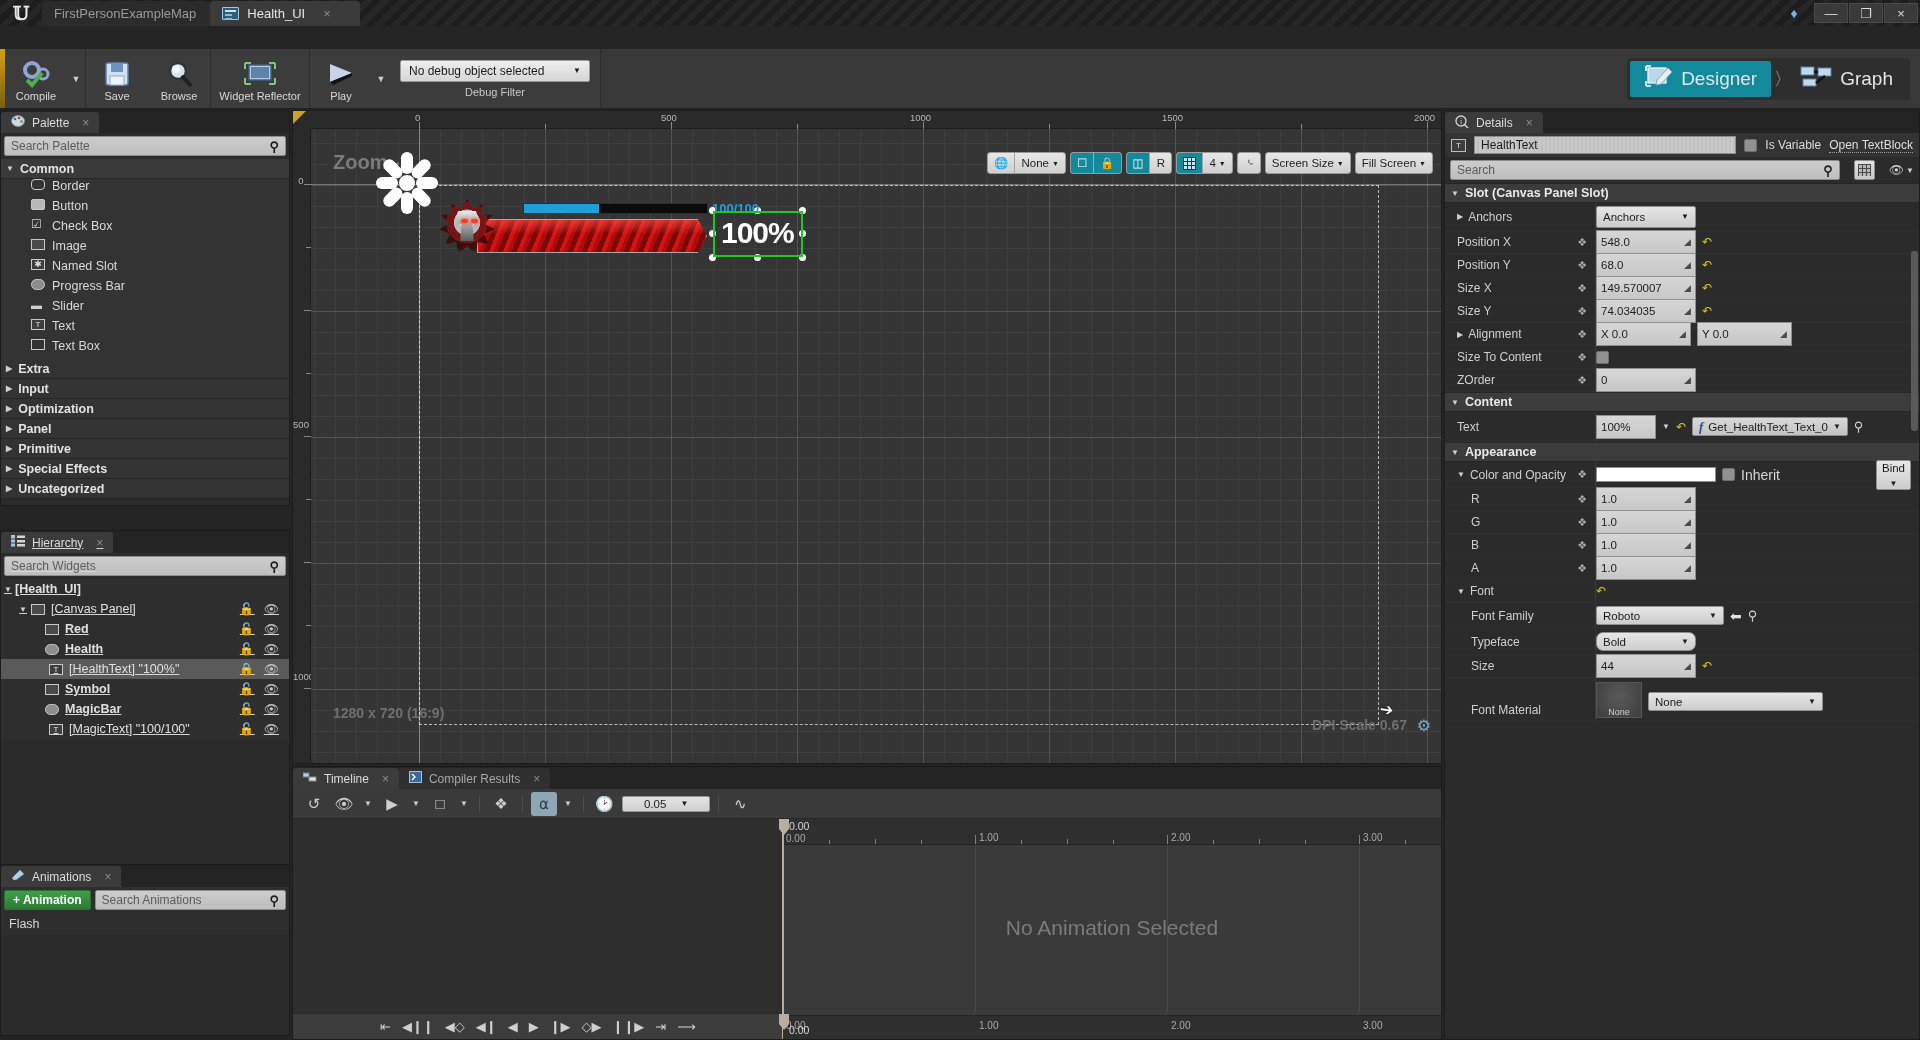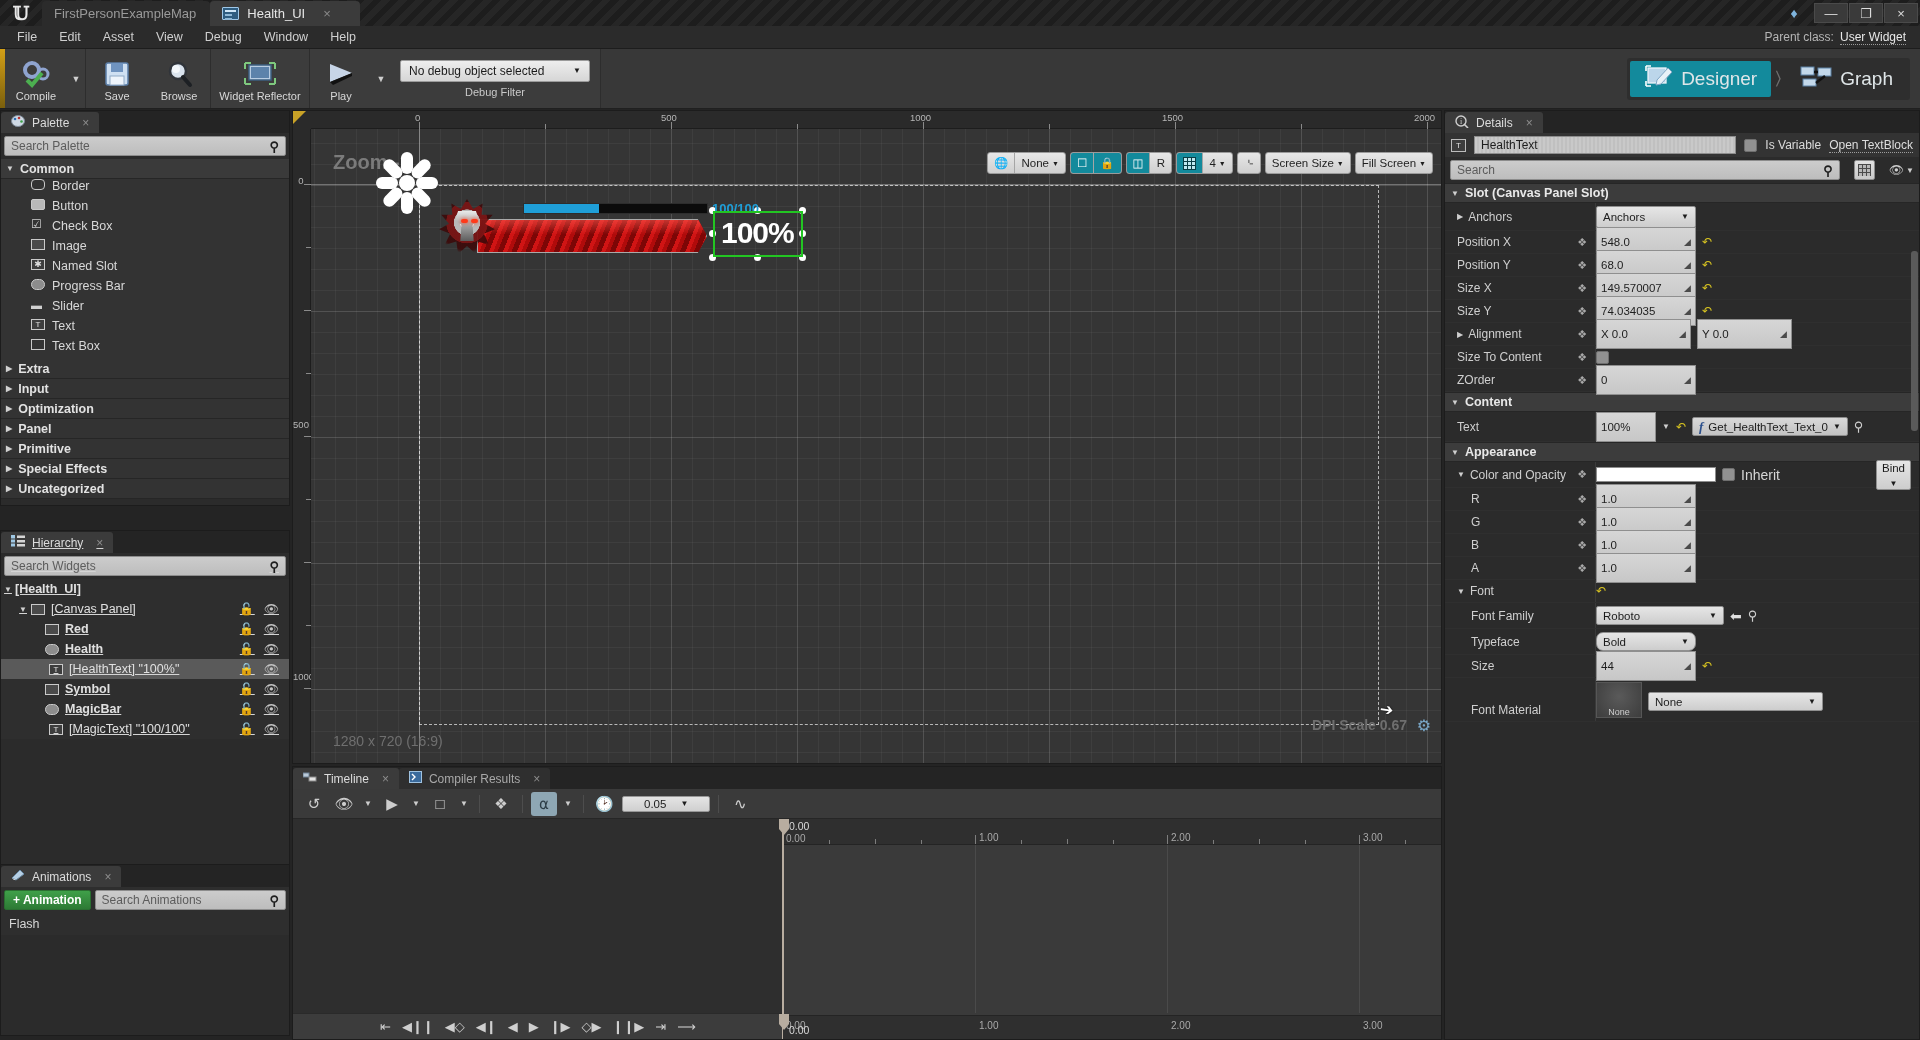--- a/index.html
+++ b/index.html
@@ -214,21 +214,21 @@
   .vt-btn { display:flex; align-items:center; justify-content:center; padding:0 6px; color:#1f1f1f; font-size:11.5px; min-width:22px;}
   .vt-btn.on { background:#138a9c; color:#ffffff; }
   .vt-btn.sep { border-left:1px solid #a5a5a5; }
   .vt-btn .mini-caret{ font-size:7px; margin-left:3px; }
   .grid-glyph { width:13px;height:13px;background:
       repeating-linear-gradient(to right,#1f1f1f 0 1px,transparent 1px 4px),
       repeating-linear-gradient(to bottom,#1f1f1f 0 1px,transparent 1px 4px),#9ad2de; }
   .vt-btn.on .grid-glyph{ background:
       repeating-linear-gradient(to right,#0a3d45 0 1px,transparent 1px 4px),
       repeating-linear-gradient(to bottom,#0a3d45 0 1px,transparent 1px 4px),#bfe8f0; }
-  .res-lbl { position:absolute; left:22px; bottom:14px; font-size:14px; color:#6f6f6f; font-weight:normal; }
+  .res-lbl { position:absolute; left:22px; bottom:42px; font-size:14px; color:#6f6f6f; font-weight:bold; }
   .dpi-lbl { position:absolute; right:34px; bottom:30px; font-size:14px; color:#6f6f6f; font-weight:bold; }
   .dpi-gear { position:absolute; right:10px; bottom:28px; font-size:16px; color:#7aa7c7; }
   .cursor-arrow { position:absolute; right:48px; bottom:44px; color:#fff; font-size:16px; transform:rotate(8deg); text-shadow:0 0 2px #000;}
 
   
   .tl-panel { position:absolute; left:0; top:656px; right:0; bottom:0; background:#2b2b2b; border:1px solid #1c1c1c; }
   .tl-toolbar { height:30px; background:#3a3a3a; display:flex; align-items:center; gap:4px; padding:0 8px; border-bottom:1px solid #262626;}
   .tl-ico { width:26px; height:24px; display:flex; align-items:center; justify-content:center; color:#cdcdcd; font-size:15px; }
   .tl-ico.act { background:#8ea7b4; border-radius:3px; color:#2c3d46; }
   .tl-sep { width:1px; height:18px; background:#4d4d4d; margin:0 4px; }
@@ -271,21 +271,21 @@
   .eye-drop { display:flex; align-items:center; gap:2px; color:#cfcfcf; font-size:12px; }
   .sec-hdr { display:flex; align-items:center; gap:6px; height:20px; padding-left:6px; background:#3c3c3c;
              font-size:12.5px; font-weight:bold; color:#e8e8e8; border-top:1px solid #262626; border-bottom:1px solid #262626;}
   .prow { display:flex; align-items:center; height:23px; border-bottom:1px solid #2f2f2f; }
   .prow .plab { width:150px; padding-left:12px; font-size:12px; color:#cfcfcf; display:flex; align-items:center; gap:5px;}
   .prow .plab.ind { padding-left:26px; }
   .prow .pdiamond { margin-left:auto; margin-right:8px; color:#a9a9a9; font-size:11px; }
   .prow .pval { flex:1; display:flex; align-items:center; gap:6px; padding-right:8px; border-left:1px solid #3a3a3a; height:100%;}
   .numfield {
     background:linear-gradient(180deg,#d6d6d6,#c7c7c7); border:1px solid #8f8f8f; border-radius:0;
-    height:24px; width:100px; display:flex; align-items:center; padding:14px 4px; color:#1d1d1d; font-size:11.5px;
+    height:24px; width:100px; display:flex; align-items:center; padding:8px 4px; color:#1d1d1d; font-size:11.5px;
   }
   .numfield .grip { margin-left:auto; color:#4a4a4a; font-size:9px; }
   .numfield.w95{width:95px;}
   .numfield.w60{width:60px;}
   .reset-ico { color:#d9c521; font-size:12px; }
   .selbtn {
     background:linear-gradient(180deg,#e6e6e6,#cdcdcd); border:1px solid #8f8f8f; border-radius:2px;
     height:19px; display:flex; align-items:center; gap:8px; padding:0 6px; color:#1c1c1c; font-size:11.5px;
   }
   .selbtn .cdown { margin-left:auto; font-size:8px; }
@@ -315,33 +315,20 @@
       <span class="tclose">×</span>
     </div>
     <div class="win-btns">
       <span class="diamond-ico">♦</span>
       <div class="win-btn">—</div>
       <div class="win-btn">❐</div>
       <div class="win-btn">×</div>
     </div>
   </div>
 
-  <div class="menubar">
-    <div class="menu-item">File</div>
-    <div class="menu-item">Edit</div>
-    <div class="menu-item">Asset</div>
-    <div class="menu-item">View</div>
-    <div class="menu-item">Debug</div>
-    <div class="menu-item">Window</div>
-    <div class="menu-item">Help</div>
-    <div class="parent-class">
-      <span>Parent class:</span>
-      <span class="pc-val">User Widget</span>
-    </div>
-  </div>
 
   <div class="toolbar">
     <div class="tb-accent"></div>
 
     <div class="tb-group">
       <div class="tb-btn">
         <span class="tb-ico">
           <svg width="30" height="28" viewBox="0 0 30 28">
             <circle cx="11" cy="10" r="7" fill="none" stroke="#8fa4d0" stroke-width="4"></circle>
             <circle cx="22" cy="14" r="5" fill="none" stroke="#8fa4d0" stroke-width="3"></circle>
@@ -896,20 +883,21 @@
           </div>
 
           <div class="playhead" style="left:-1px;"></div>
           <div class="endline" style="left:960px;"></div>
 
           <div class="tlk" style="left:192px;top:26px;bottom:26px;width:1px;background:#4a4a4a;"></div>
           <div class="tlk" style="left:384px;top:26px;bottom:26px;width:1px;background:#4a4a4a;"></div>
           <div class="tlk" style="left:576px;top:26px;bottom:26px;width:1px;background:#4a4a4a;"></div>
           <div class="tlk" style="left:768px;top:26px;bottom:26px;width:1px;background:#4a4a4a;"></div>
 
+          <div class="no-anim">No Animation Selected</div>
 
           <div class="tl-ruler bot" style="height:24px;">
             <div class="tlk" style="left:0px;top:0px;width:1px;height:7px;"></div>
             <div class="tl-lab" style="left:3px;top:4px;">0.00</div>
             <div class="tl-lab" style="left:196px;top:4px;">1.00</div>
             <div class="tl-lab" style="left:388px;top:4px;">2.00</div>
             <div class="tl-lab" style="left:580px;top:4px;">3.00</div>
             <div class="tl-lab" style="left:772px;top:4px;">4.00</div>
             <div class="tl-lab" style="left:964px;top:4px;">5.00</div>
             <div class="playhead-head" style="left:0px;top:-2px;"></div>

